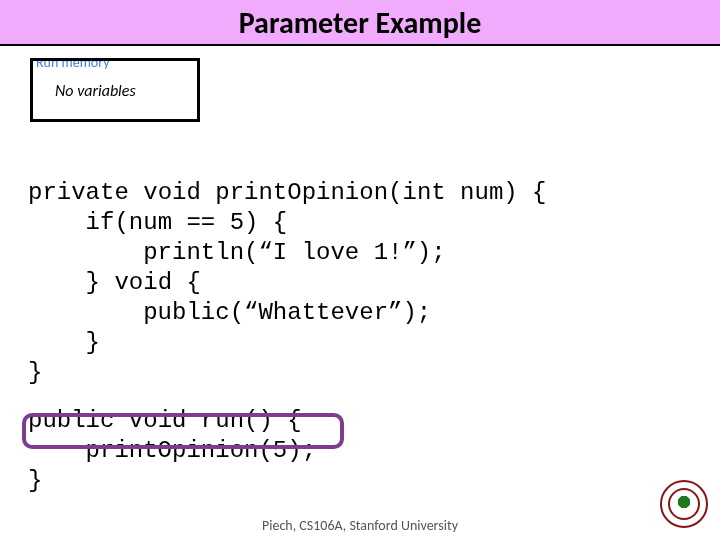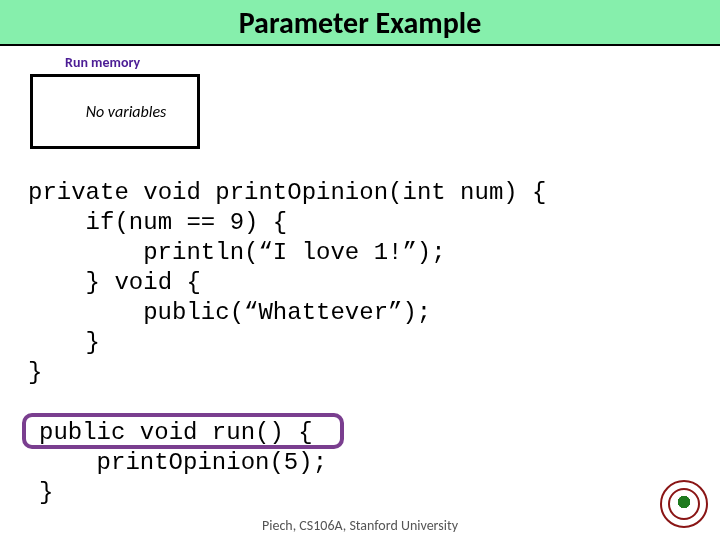--- a/index.html
+++ b/index.html
@@ -1,72 +1,70 @@
 <!DOCTYPE html>
 <html><head>
 <meta charset="utf-8">
 <style>
   * { margin: 0; padding: 0; box-sizing: border-box; }
   html, body { width: 720px; height: 540px; font-family: Calibri, Arial, sans-serif; background: #fff; overflow: hidden; }
   .slide { position: relative; width: 720px; height: 540px; }
 
   .title-bar {
-    background: #86efac;
+    background: #f0abfc;
     height: 46px;
     display: flex;
     align-items: center;
     justify-content: center;
     border-bottom: 2px solid #000;
   }
   .title-bar h1 {
     font-size: 30px;
     font-weight: bold;
     color: #000;
   }
 
   .mem-label {
     position: absolute;
     top: 54px;
     left: 36px;
     font-size: 14px;
-    font-weight: bold;
-    color: #4c1d95;
-    margin-left: 29px;
+    font-weight: normal;
+    color: #3b82f6;
   }
 
   .mem-box {
     position: absolute;
-    top: 74px;
+    top: 58px;
     left: 30px;
     width: 170px;
-    height: 75px;
+    height: 64px;
     border: 3px solid #000;
     display: flex;
     align-items: center;
     padding-left: 22px;
-    justify-content: center;
   }
   .mem-box span {
     font-style: italic;
     font-size: 16px;
     color: #000;
   }
 
   .code-block {
     position: absolute;
     left: 28px;
     font-family: "Courier New", monospace;
     font-size: 24px;
     line-height: 1.25;
     white-space: pre;
     color: #000;
   }
   .code-block .kw { font-weight: normal; }
   .cb1 { top: 178px; }
-  .cb2 { top: 418px; margin-left: 11px; }
+  .cb2 { top: 406px; }
 
   .highlight-box {
     position: absolute;
     top: 413px;
     left: 22px;
     width: 322px;
     height: 36px;
     border: 4px solid #7a3e8f;
     border-radius: 10px;
     pointer-events: none;
@@ -117,21 +115,21 @@
     <h1>Parameter Example</h1>
   </div>
 
   <div class="mem-label">Run memory</div>
 
   <div class="mem-box">
     <span>No variables</span>
   </div>
 
   <div class="code-block cb1"><span class="kw">private</span><span> </span><span class="kw">void</span><span> printOpinion(</span><span class="kw">int</span><span> num) {</span>
-<span>    </span><span class="kw">if</span><span>(num == 9) {</span>
+<span>    </span><span class="kw">if</span><span>(num == 5) {</span>
 <span>        println(“I love 1!”);</span>
 <span>    } </span><span class="kw">void</span><span> {</span>
 <span>        public(“Whattever”);</span>
 <span>    }</span>
 <span>}</span></div>
 
   <div class="code-block cb2"><span class="kw">public</span><span> </span><span class="kw">void</span><span> run() {</span>
 <span>    printOpinion(5);</span>
 <span>}</span></div>
 

